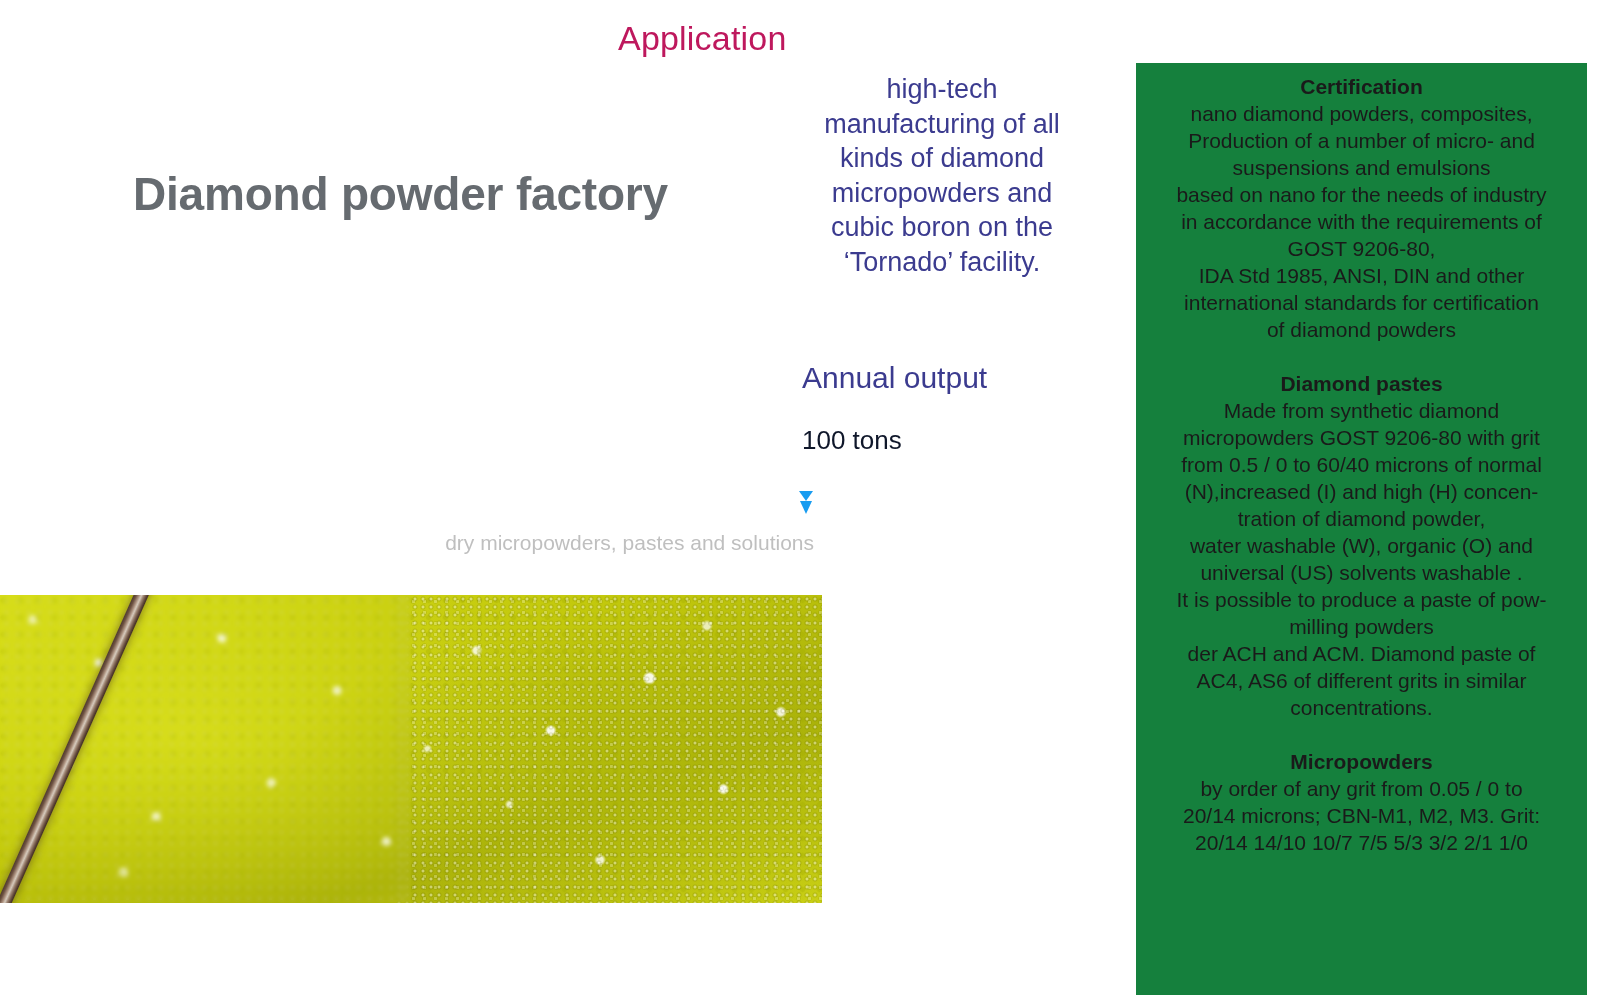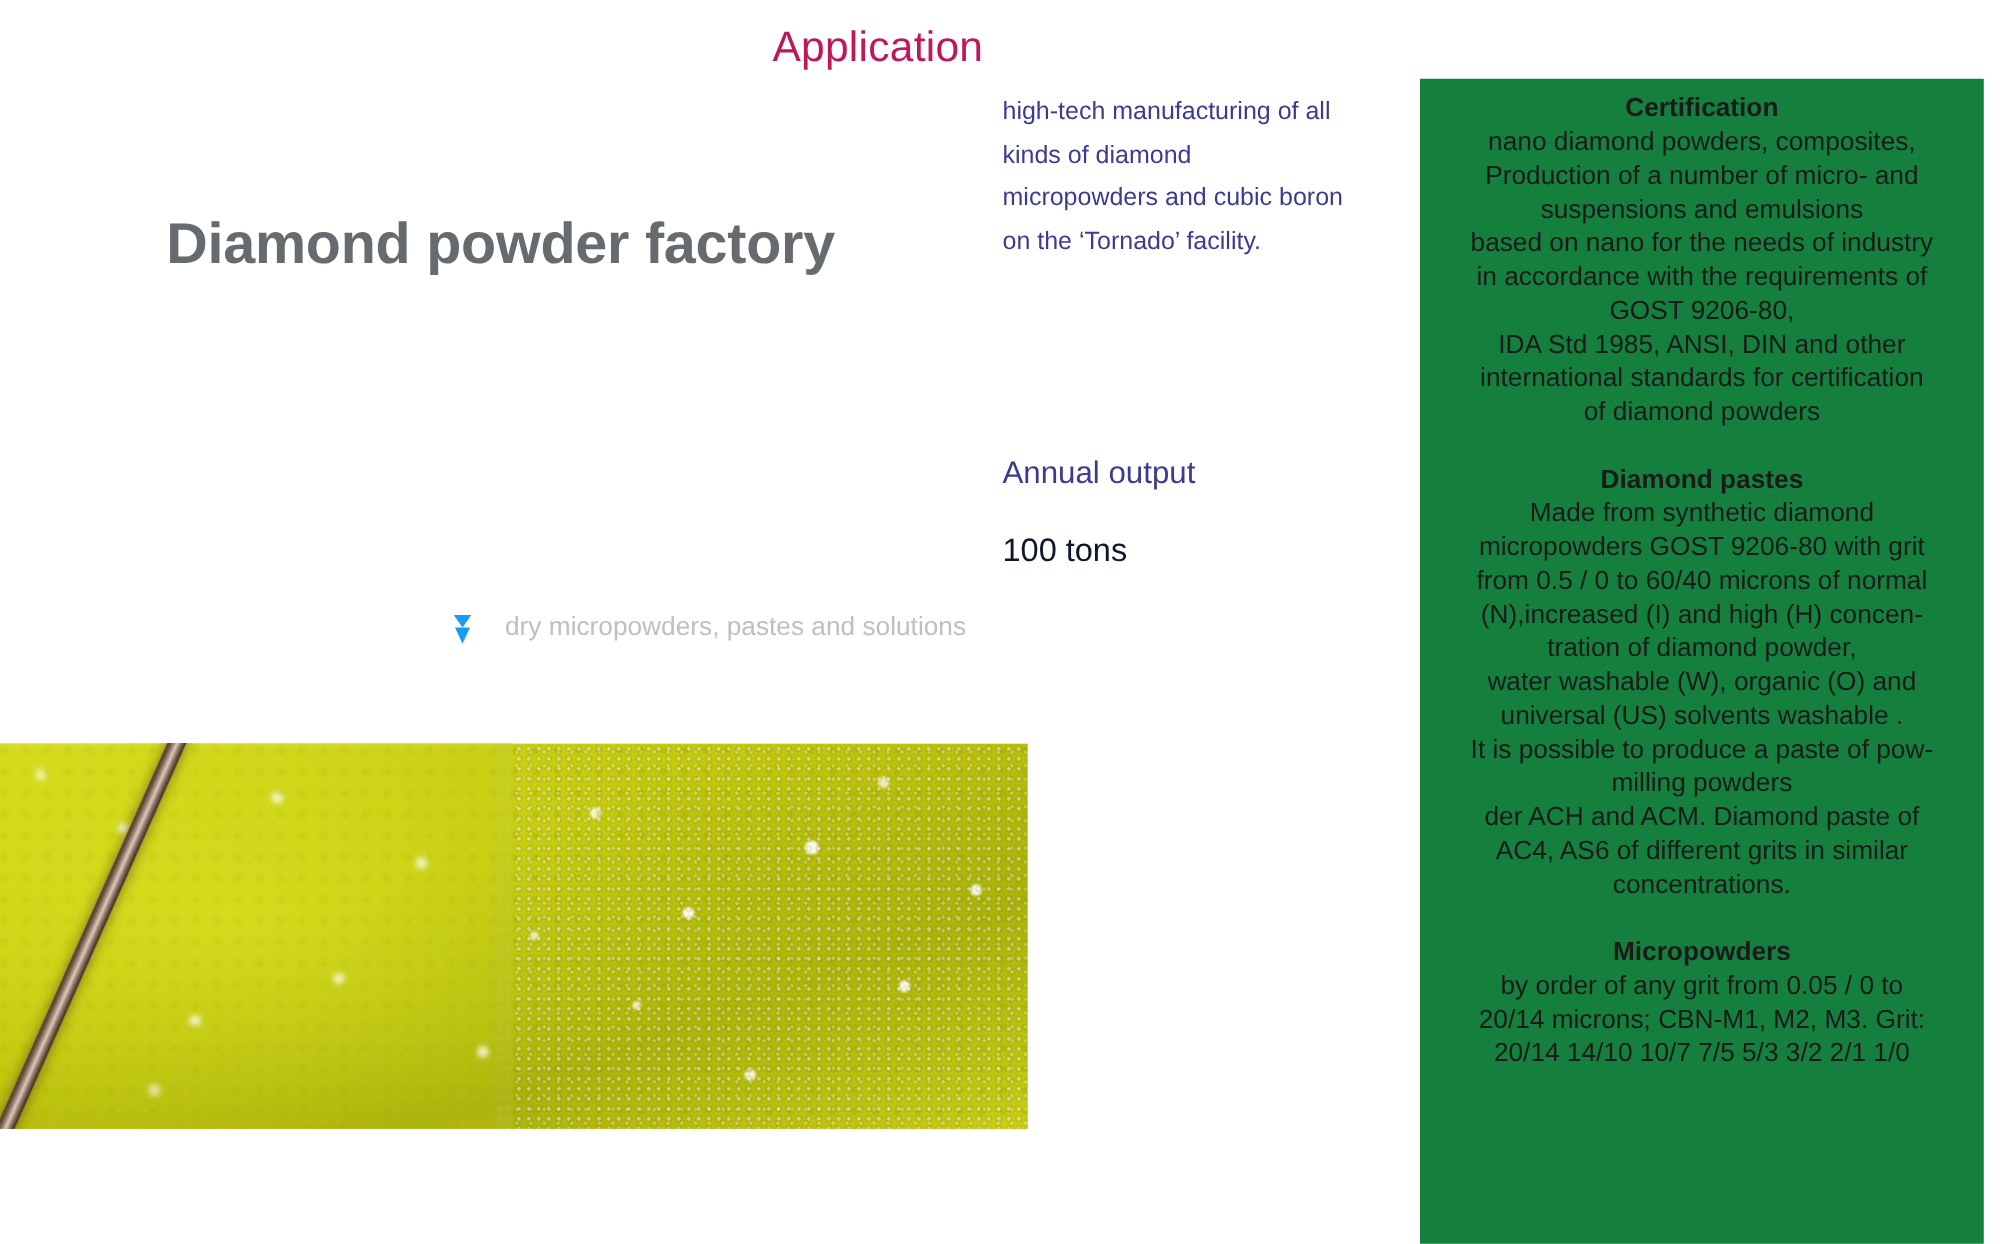--- a/index.html
+++ b/index.html
@@ -51,30 +51,31 @@
   }
 
   
   .mid-col {
     position: absolute;
     left: 802px;
     top: 72px;
     width: 280px;
   }
   .mid-lead {
-    font-size: 20px;
+    font-size: 27px;
     line-height: 34.5px;
     color: #3b3b8f;
     font-weight: normal;
+    text-align: center;
   }
   .annual-label {
     position: absolute;
     left: 802px;
     top: 362px;
-    font-size: 25px;
+    font-size: 30px;
     line-height: 32px;
     color: #3b3b8f;
     white-space: nowrap;
   }
   .annual-value {
     position: absolute;
     left: 802px;
     top: 424px;
     font-size: 26px;
     line-height: 32px;
@@ -82,22 +83,23 @@
     white-space: nowrap;
   }
 
   
   .bullet-row {
     position: absolute;
     left: 362px;
     top: 487px;
     width: 452px;
     display: flex;
-    align-items: center;
-    gap: 26px;
+    align-items: flex-end;
+    gap: 12px;
+    flex-direction: column;
   }
   .bullet-icon {
     flex: 0 0 auto;
     width: 16px;
     height: 26px;
     margin-top: 3px;
   }
   .bullet-icon svg { display: block; }
   .bullet-text {
     flex: 1 1 auto;

